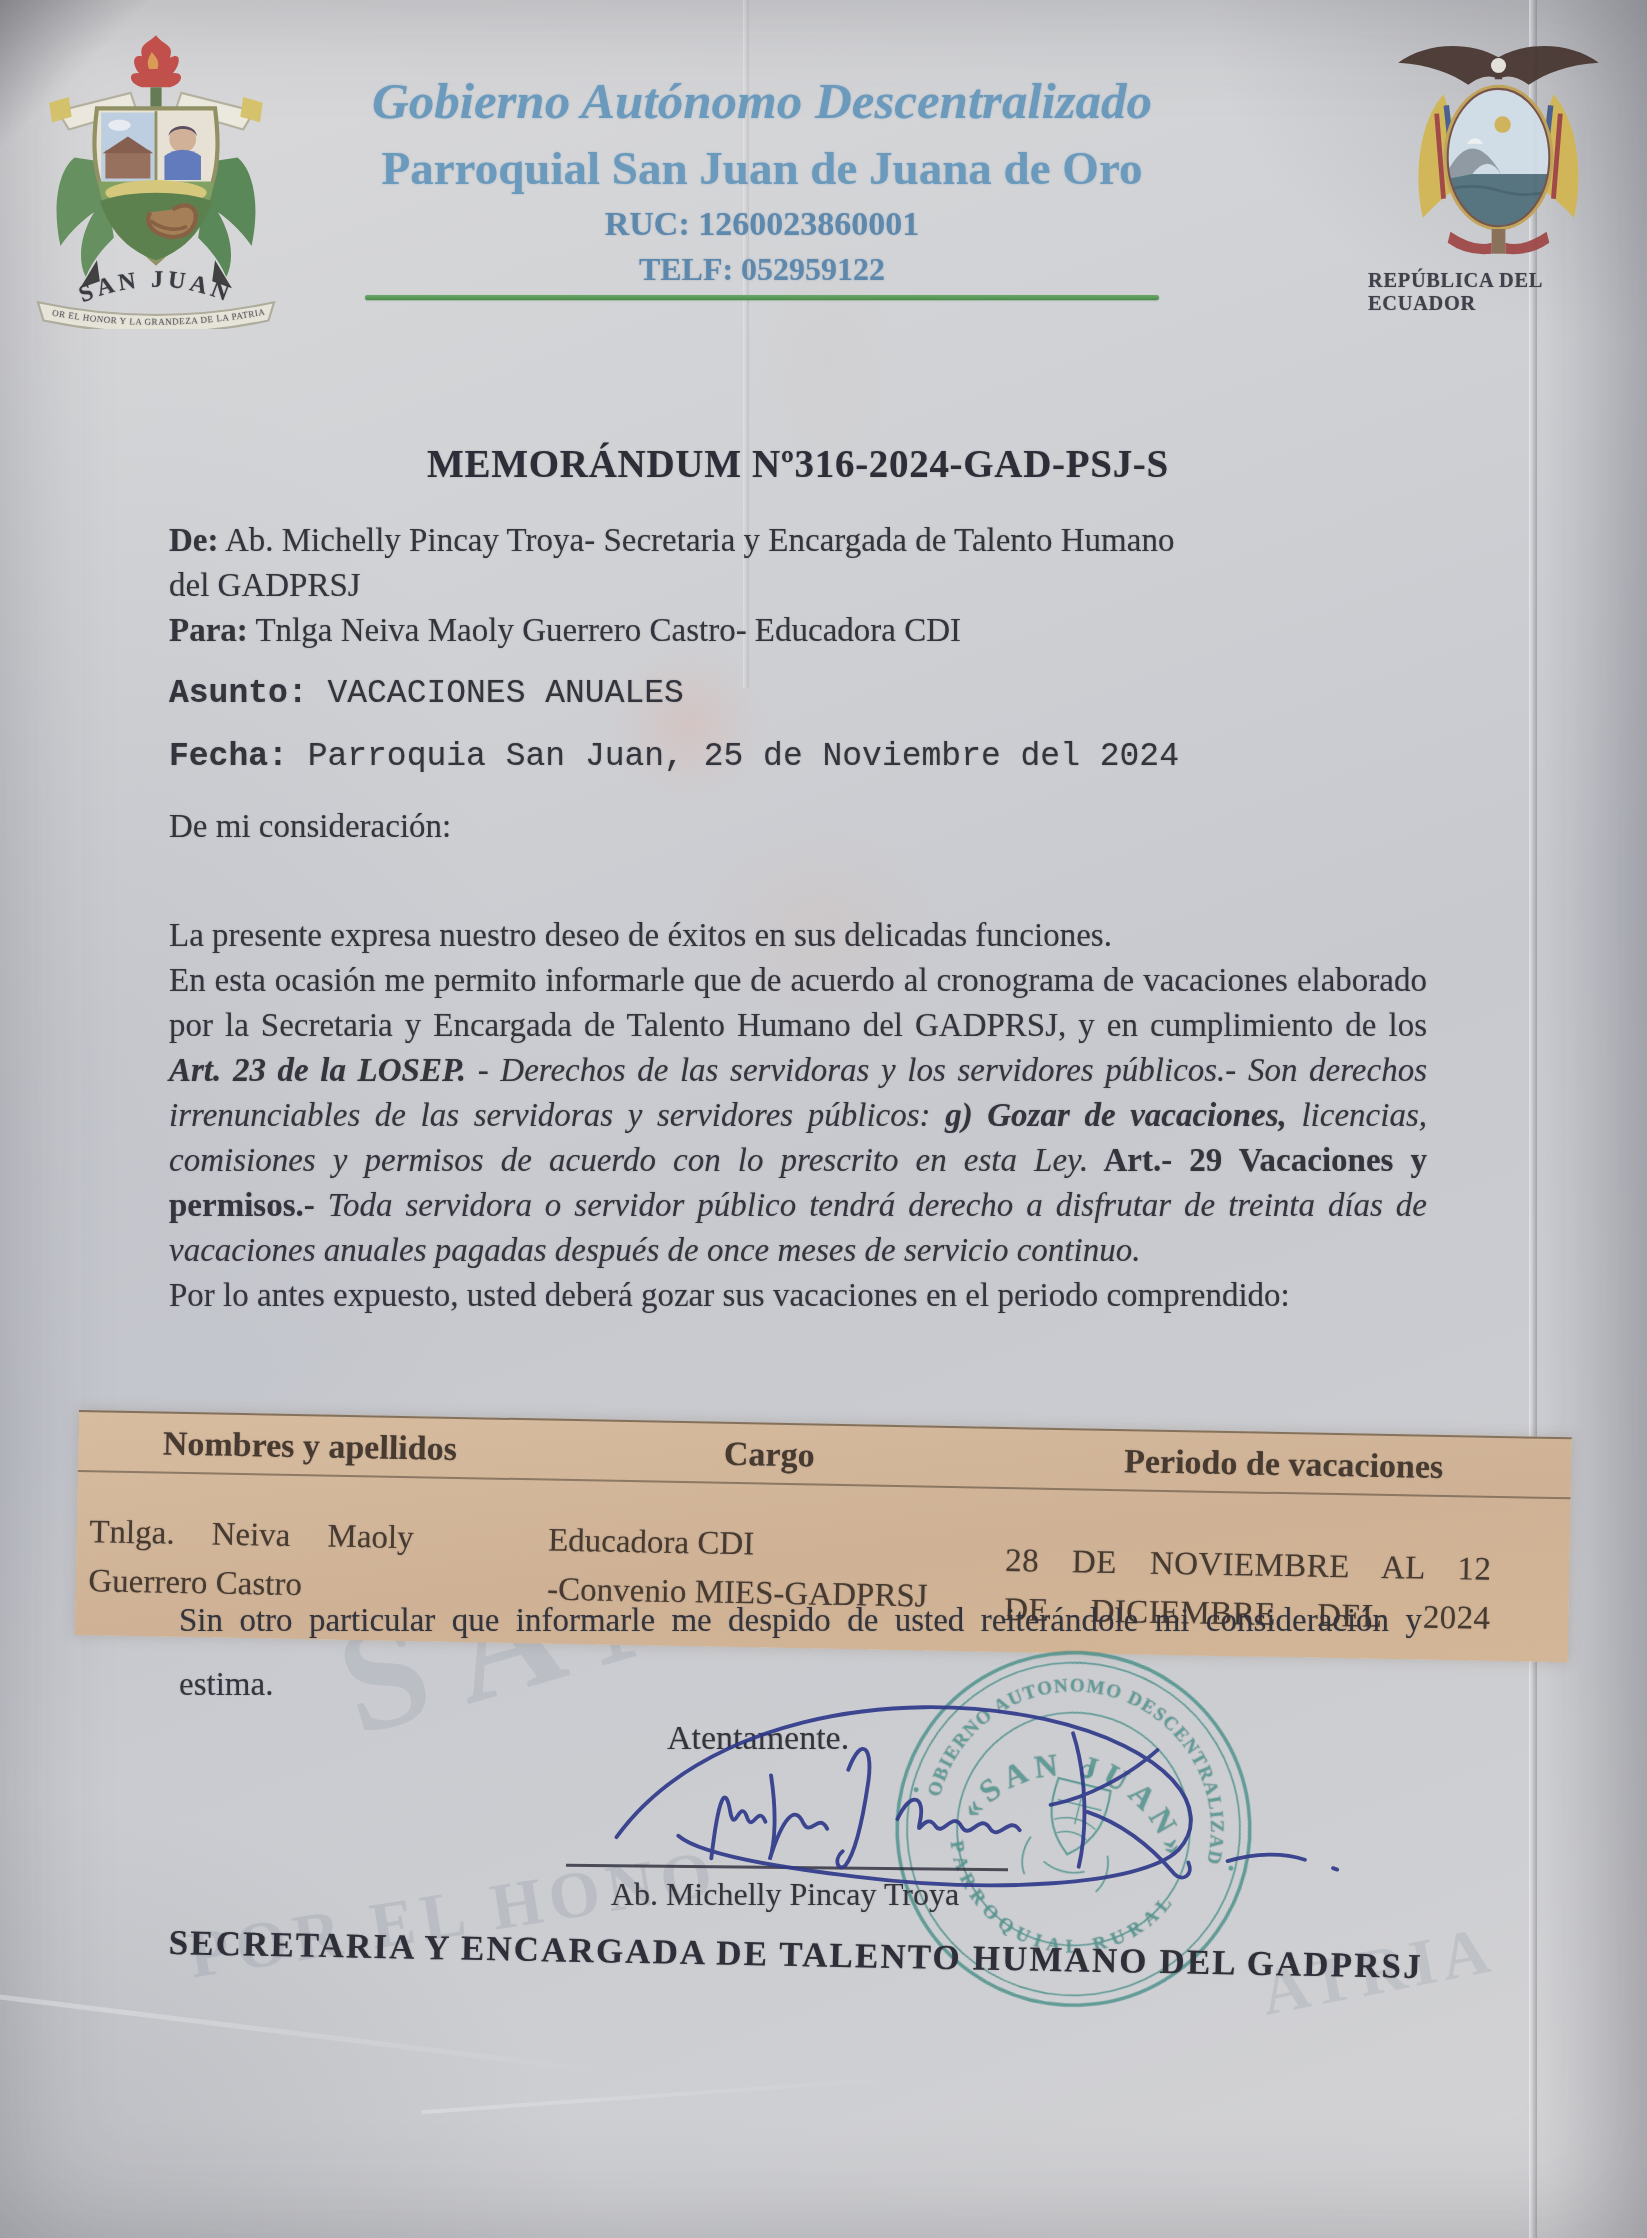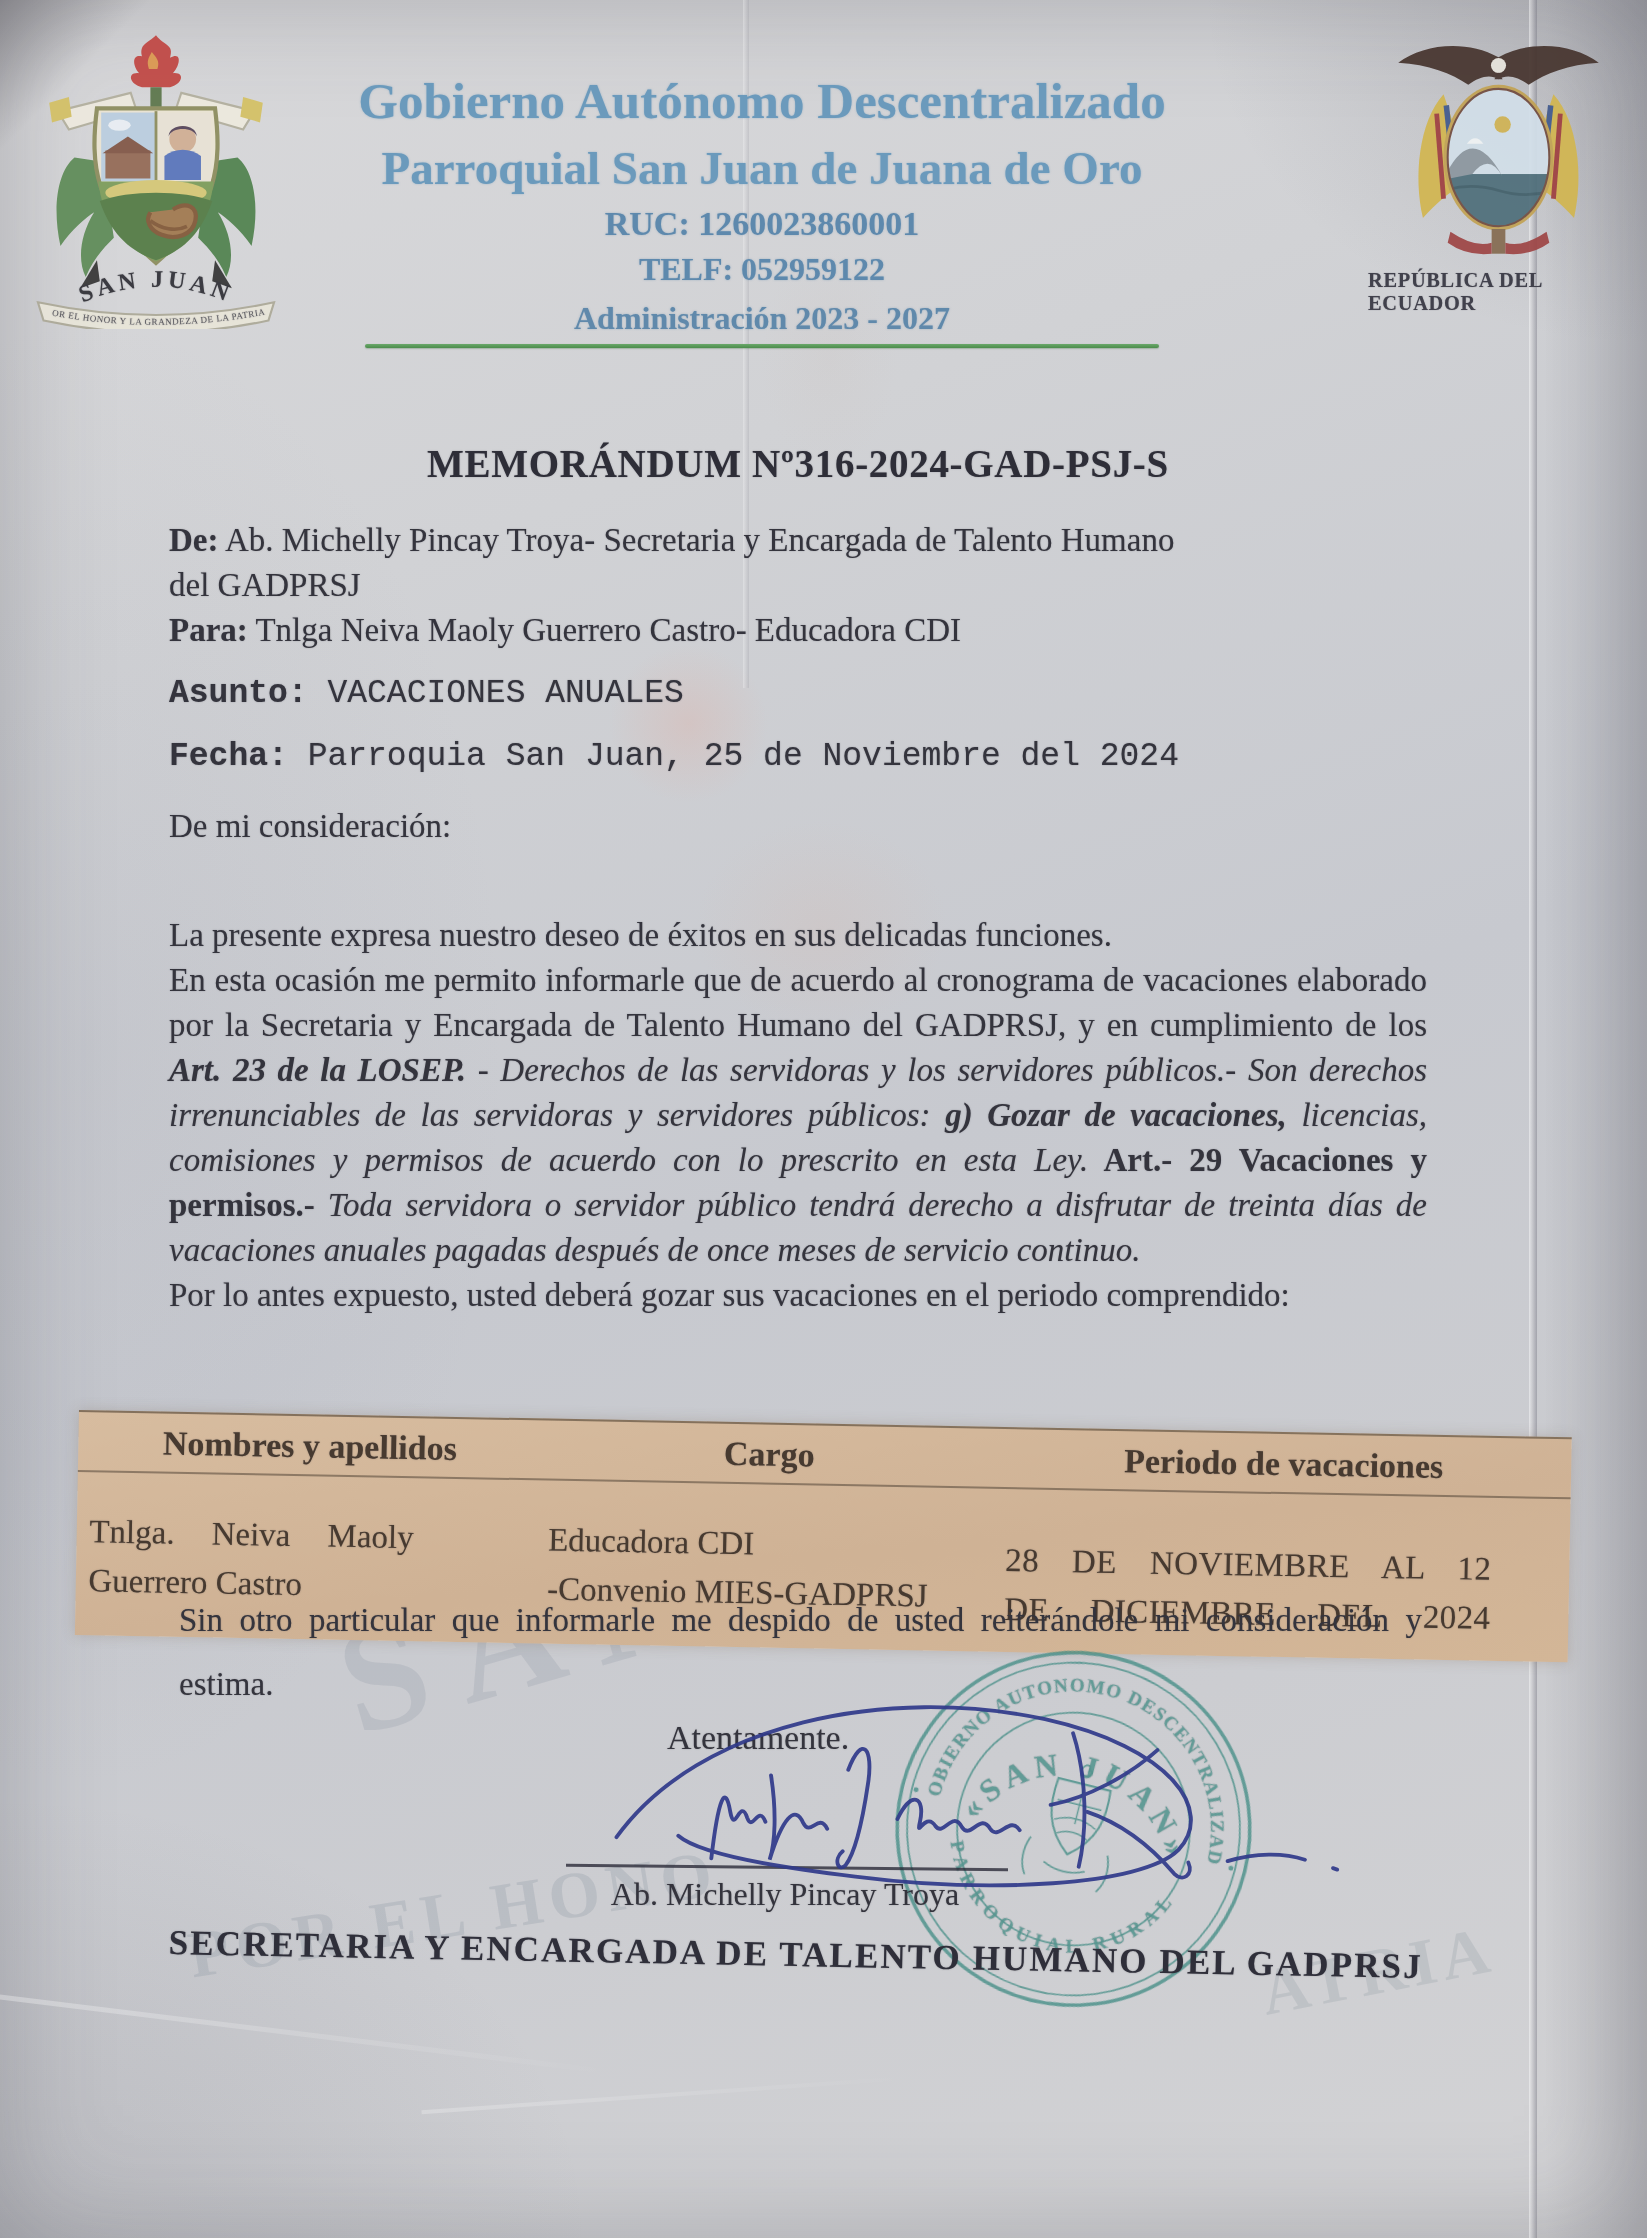--- a/index.html
+++ b/index.html
@@ -34,21 +34,21 @@
   .wm{position:absolute;font-weight:bold;color:rgba(121,135,151,.18);text-shadow:none;white-space:nowrap;pointer-events:none;}
   .wm1{left:330px;top:1503px;font-size:151px;letter-spacing:29.5px;transform:rotate(-16deg);}
   .wm2{left:186px;top:1876px;font-size:66px;letter-spacing:7px;transform:rotate(-9deg);color:rgba(124,138,152,.22);}
   .wm3{left:1260px;top:1933px;font-size:66px;letter-spacing:5.6px;transform:rotate(-11deg);color:rgba(124,138,152,.20);}
   
   .seal-left{position:absolute;left:15.4px;top:24px;width:282px;height:305px;filter:blur(0.4px) saturate(.82);opacity:.95;}
   .seal-right{position:absolute;left:1368px;top:34px;width:267px;height:281px;}
   .seal-right svg{width:261px;height:232px;filter:blur(0.4px) saturate(.8);opacity:.92;}
   .seal-right .cap{font-size:20.4px;color:#41414c;letter-spacing:0.7px;margin-top:1.4px;font-weight:bold;text-shadow:0 0 1.1px rgba(60,60,72,.5);}
   .head-center{position:absolute;left:302px;top:72px;width:920px;text-align:center;font-weight:bold;}
-  .head-center .t1{font-size:51px;color:#6b9abc;text-shadow:0 0 2.1px rgba(103,150,184,.55);}
+  .head-center .t1{font-size:51px;color:#6b9abc;text-shadow:0 0 2.1px rgba(103,150,184,.55);font-style:italic;}
   .head-center .t2{font-size:47px;color:#6b9abc;text-shadow:0 0 2.1px rgba(103,150,184,.55);margin-top:11.2px;}
   .head-center .t3{font-size:33px;color:#6792b4;text-shadow:0 0 2.1px rgba(100,146,180,.5);margin-top:15.4px;}
   .head-center .t4{font-size:34px;color:#5e89ad;text-shadow:0 0 2.1px rgba(95,138,172,.5);margin-top:9.8px;}
   .head-center .t5{font-size:32px;color:#5e89ad;text-shadow:0 0 2.1px rgba(95,138,172,.5);margin-top:8.4px;}
   .head-center .t6{font-size:32px;color:#6089ab;text-shadow:0 0 2.1px rgba(95,138,172,.5);margin-top:11.2px;}
   .green-rule{width:794px;height:4.9px;margin:7px auto 0 auto;background:linear-gradient(#6aa86a,#4b8c4b);box-shadow:0 0.7px 1.4px rgba(60,110,60,.4);border-radius:2.1px;}
   
   .main{position:absolute;left:169px;top:441px;width:1258px;font-size:33px;line-height:45px;}
   .memo-title{text-align:center;font-weight:bold;font-size:39px;letter-spacing:0.7px;color:#2e2e38;margin-bottom:32px;}
   .lbl{font-weight:bold;}
@@ -178,21 +178,20 @@
       <path d="M130,142 Q112,154 100,150 L100,158 Q118,160 132,150 Z" fill="#b04040"></path>
     </svg>
     <div class="cap">REPÚBLICA DEL ECUADOR</div>
   </div>
 
   <div class="head-center">
     <div class="t1">Gobierno Autónomo Descentralizado</div>
     <div class="t2">Parroquial San Juan de Juana de Oro</div>
     <div class="t4">RUC: 1260023860001</div>
     <div class="t5">TELF: 052959122</div>
-    <div class="t6">Administración 2023 - 2027</div>
     <div class="green-rule"></div>
   </div>
 
   <div class="main">
     <div class="memo-title">MEMORÁNDUM Nº316-2024-GAD-PSJ-S</div>
 
     <div class="field"><span class="lbl">De:</span><span> Ab. Michelly Pincay Troya- Secretaria y Encargada de Talento Humano</span></div>
     <div class="field">del GADPRSJ</div>
     <div class="field"><span class="lbl">Para:</span><span> Tnlga Neiva Maoly Guerrero Castro- Educadora CDI</span></div>
     <div class="field gap26"><span class="lbl">Asunto:</span><span> VACACIONES ANUALES</span></div>

